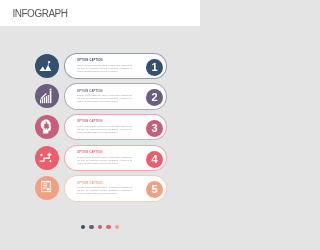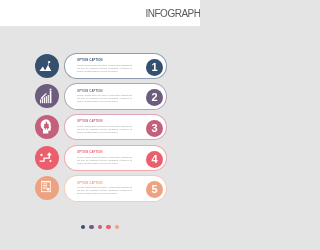--- a/index.html
+++ b/index.html
@@ -1,17 +1,17 @@
 <!DOCTYPE html>
 <html><head>
 <meta charset="utf-8">
 <style>
   html,body{margin:0;padding:0;}
   body{width:200px;height:250px;background:#e4e4e4;font-family:"Liberation Sans",sans-serif;overflow:hidden;-webkit-font-smoothing:antialiased;}
-  .header{height:26px;background:#ffffff;display:flex;align-items:center;justify-content:flex-end;}
+  .header{height:26px;background:#ffffff;display:flex;align-items:center;justify-content:flex-start;padding-left:12px;}
   .header-title{will-change:transform;font-size:10px;color:#58595b;letter-spacing:-0.5px;padding-left:0.5px;}
   .rows{position:absolute;left:0;top:0;width:200px;height:250px;}
   .row{position:absolute;left:0;width:200px;height:27px;}
   .pill{position:absolute;left:63.6px;top:0;width:103.2px;height:26.6px;border:1px solid #333;border-radius:13.3px;background:#fff;box-sizing:border-box;}
   .cap-title{will-change:transform;position:absolute;left:12.5px;top:5.6px;font-size:2.7px;font-weight:bold;letter-spacing:.18px;white-space:nowrap;}
   .cap-body{will-change:transform;position:absolute;left:12.2px;top:10.2px;width:55px;font-size:2.4px;line-height:3.2px;color:#9b9b9b;text-align:justify;}
   .icon-circle{position:absolute;left:35px;top:1.2px;width:24px;height:24px;border-radius:50%;}
   .num-circle{will-change:transform;position:absolute;left:81px;top:5px;width:17px;height:17px;border-radius:50%;color:#fff;font-size:11px;font-weight:bold;display:flex;align-items:center;justify-content:center;line-height:1;}
   .dots{position:absolute;left:0;top:224.7px;width:200px;display:flex;justify-content:center;gap:4.2px;}
   .dot{width:4.3px;height:4.3px;border-radius:50%;}

